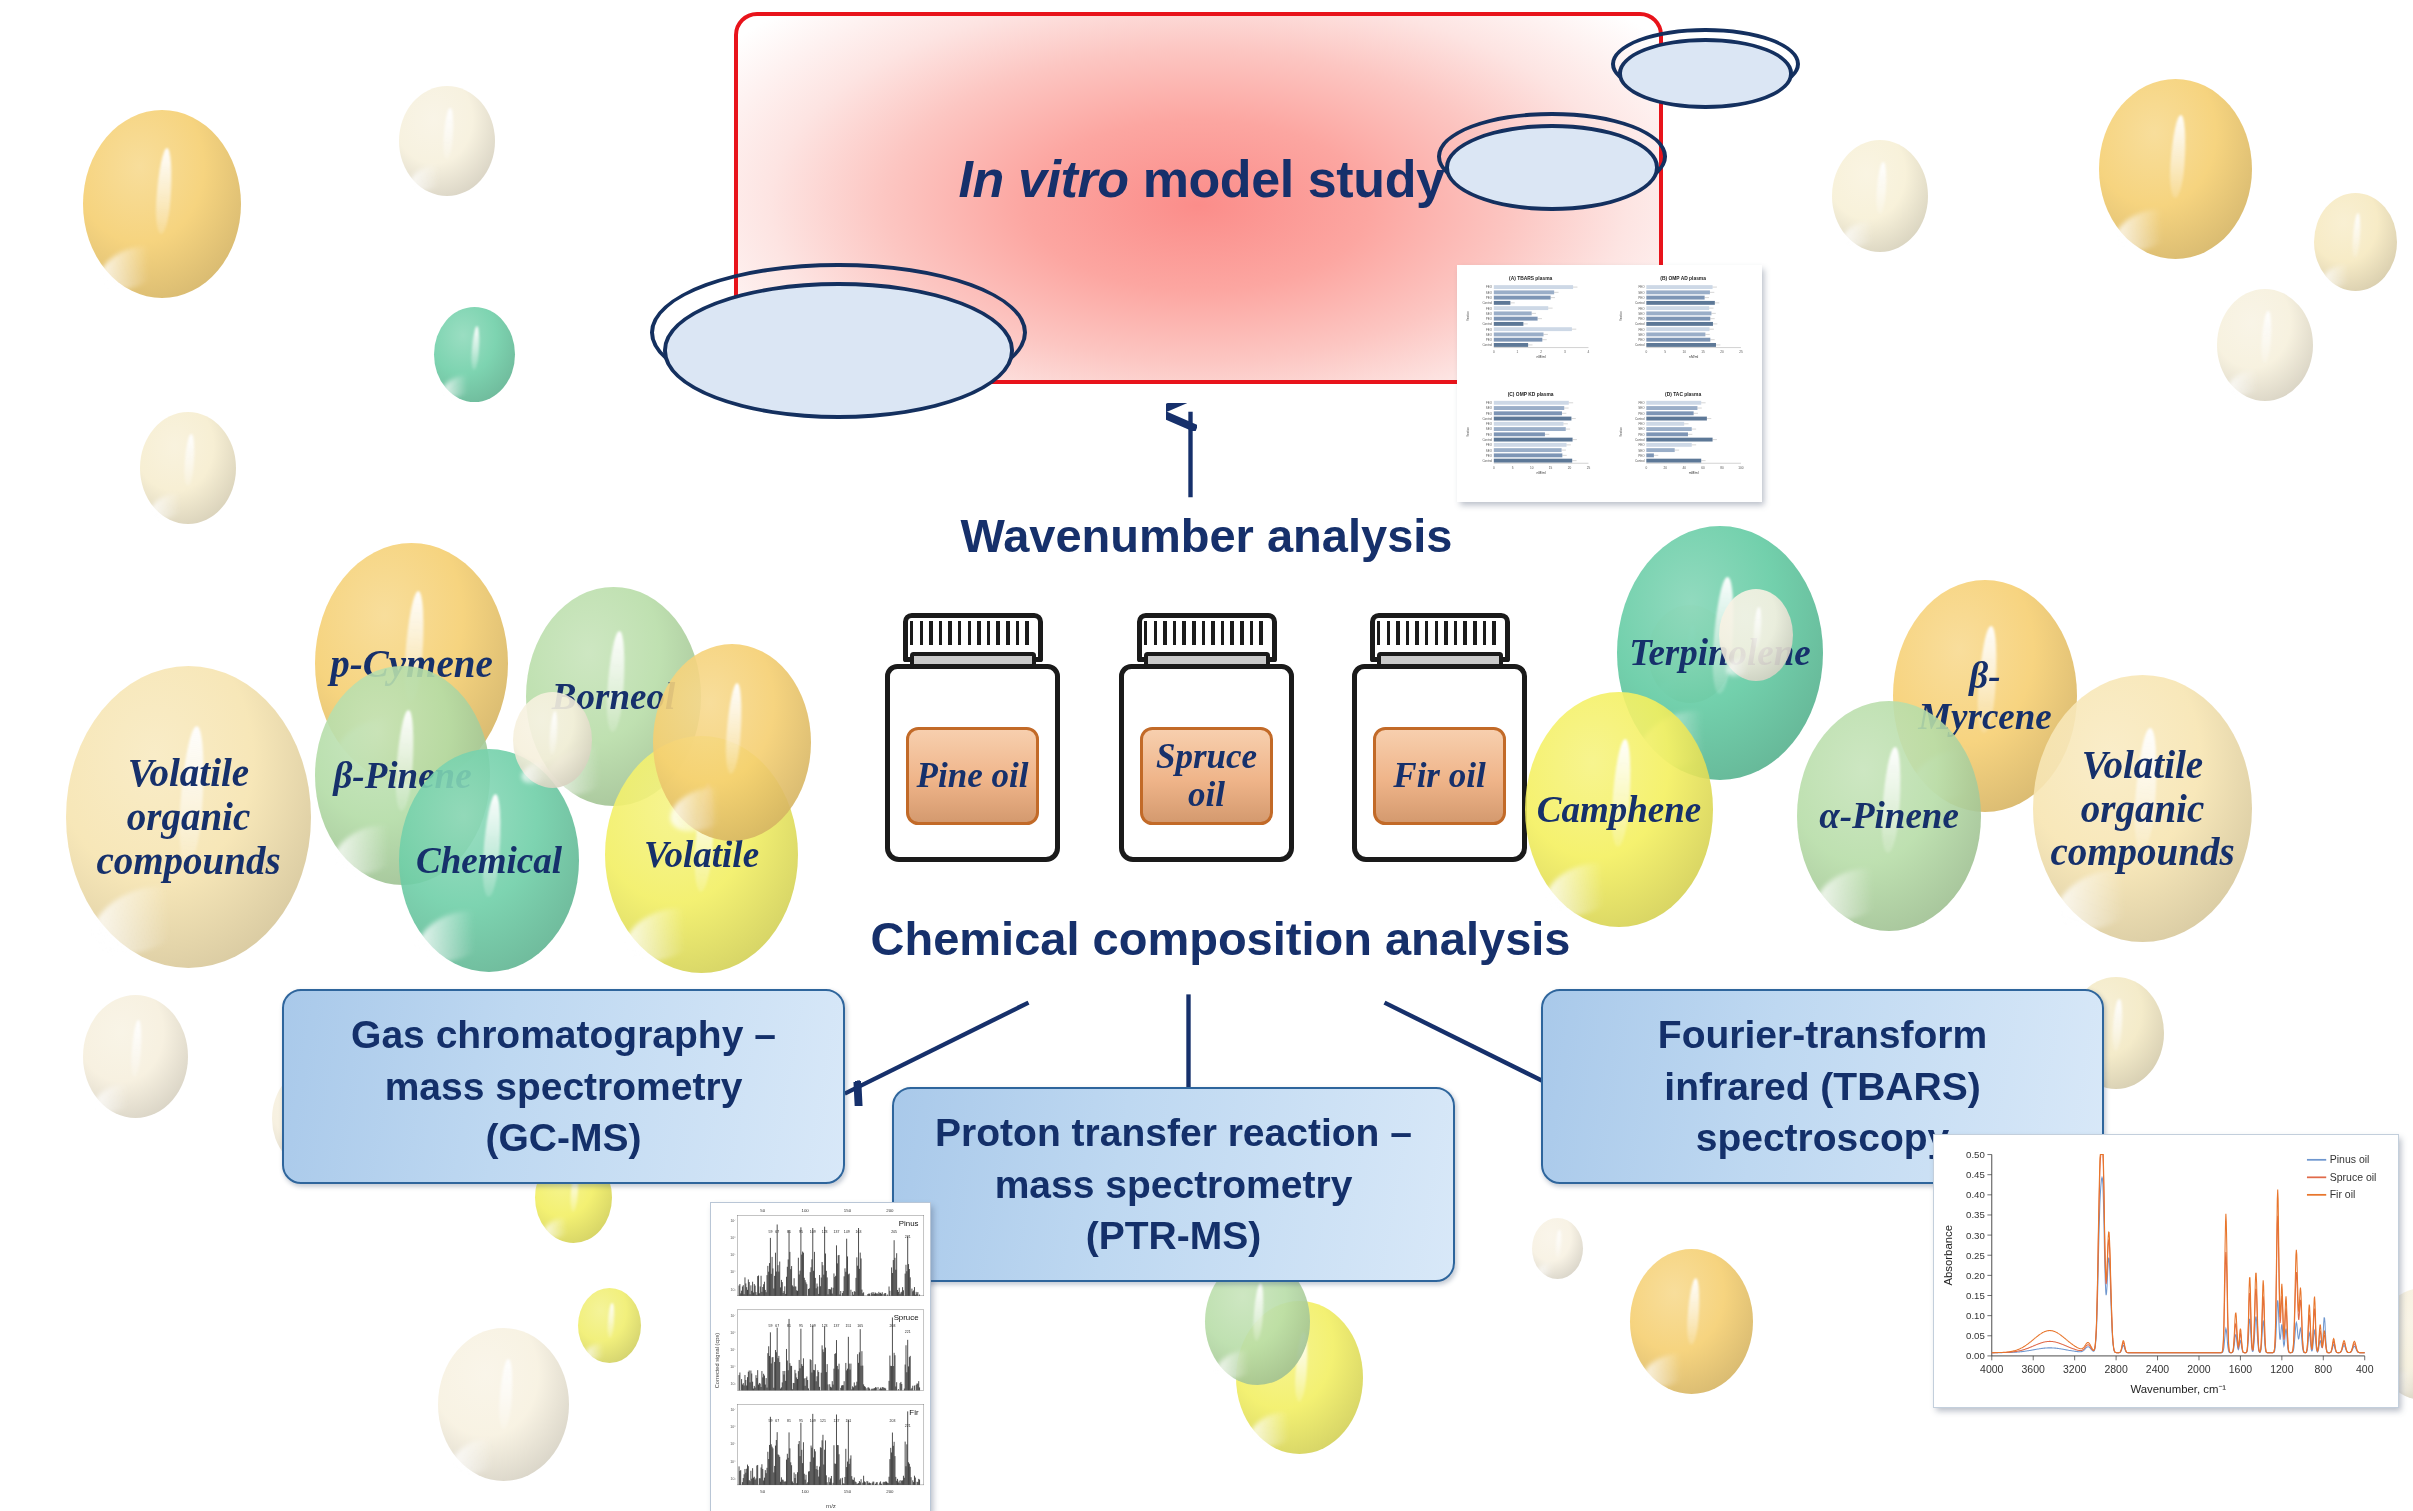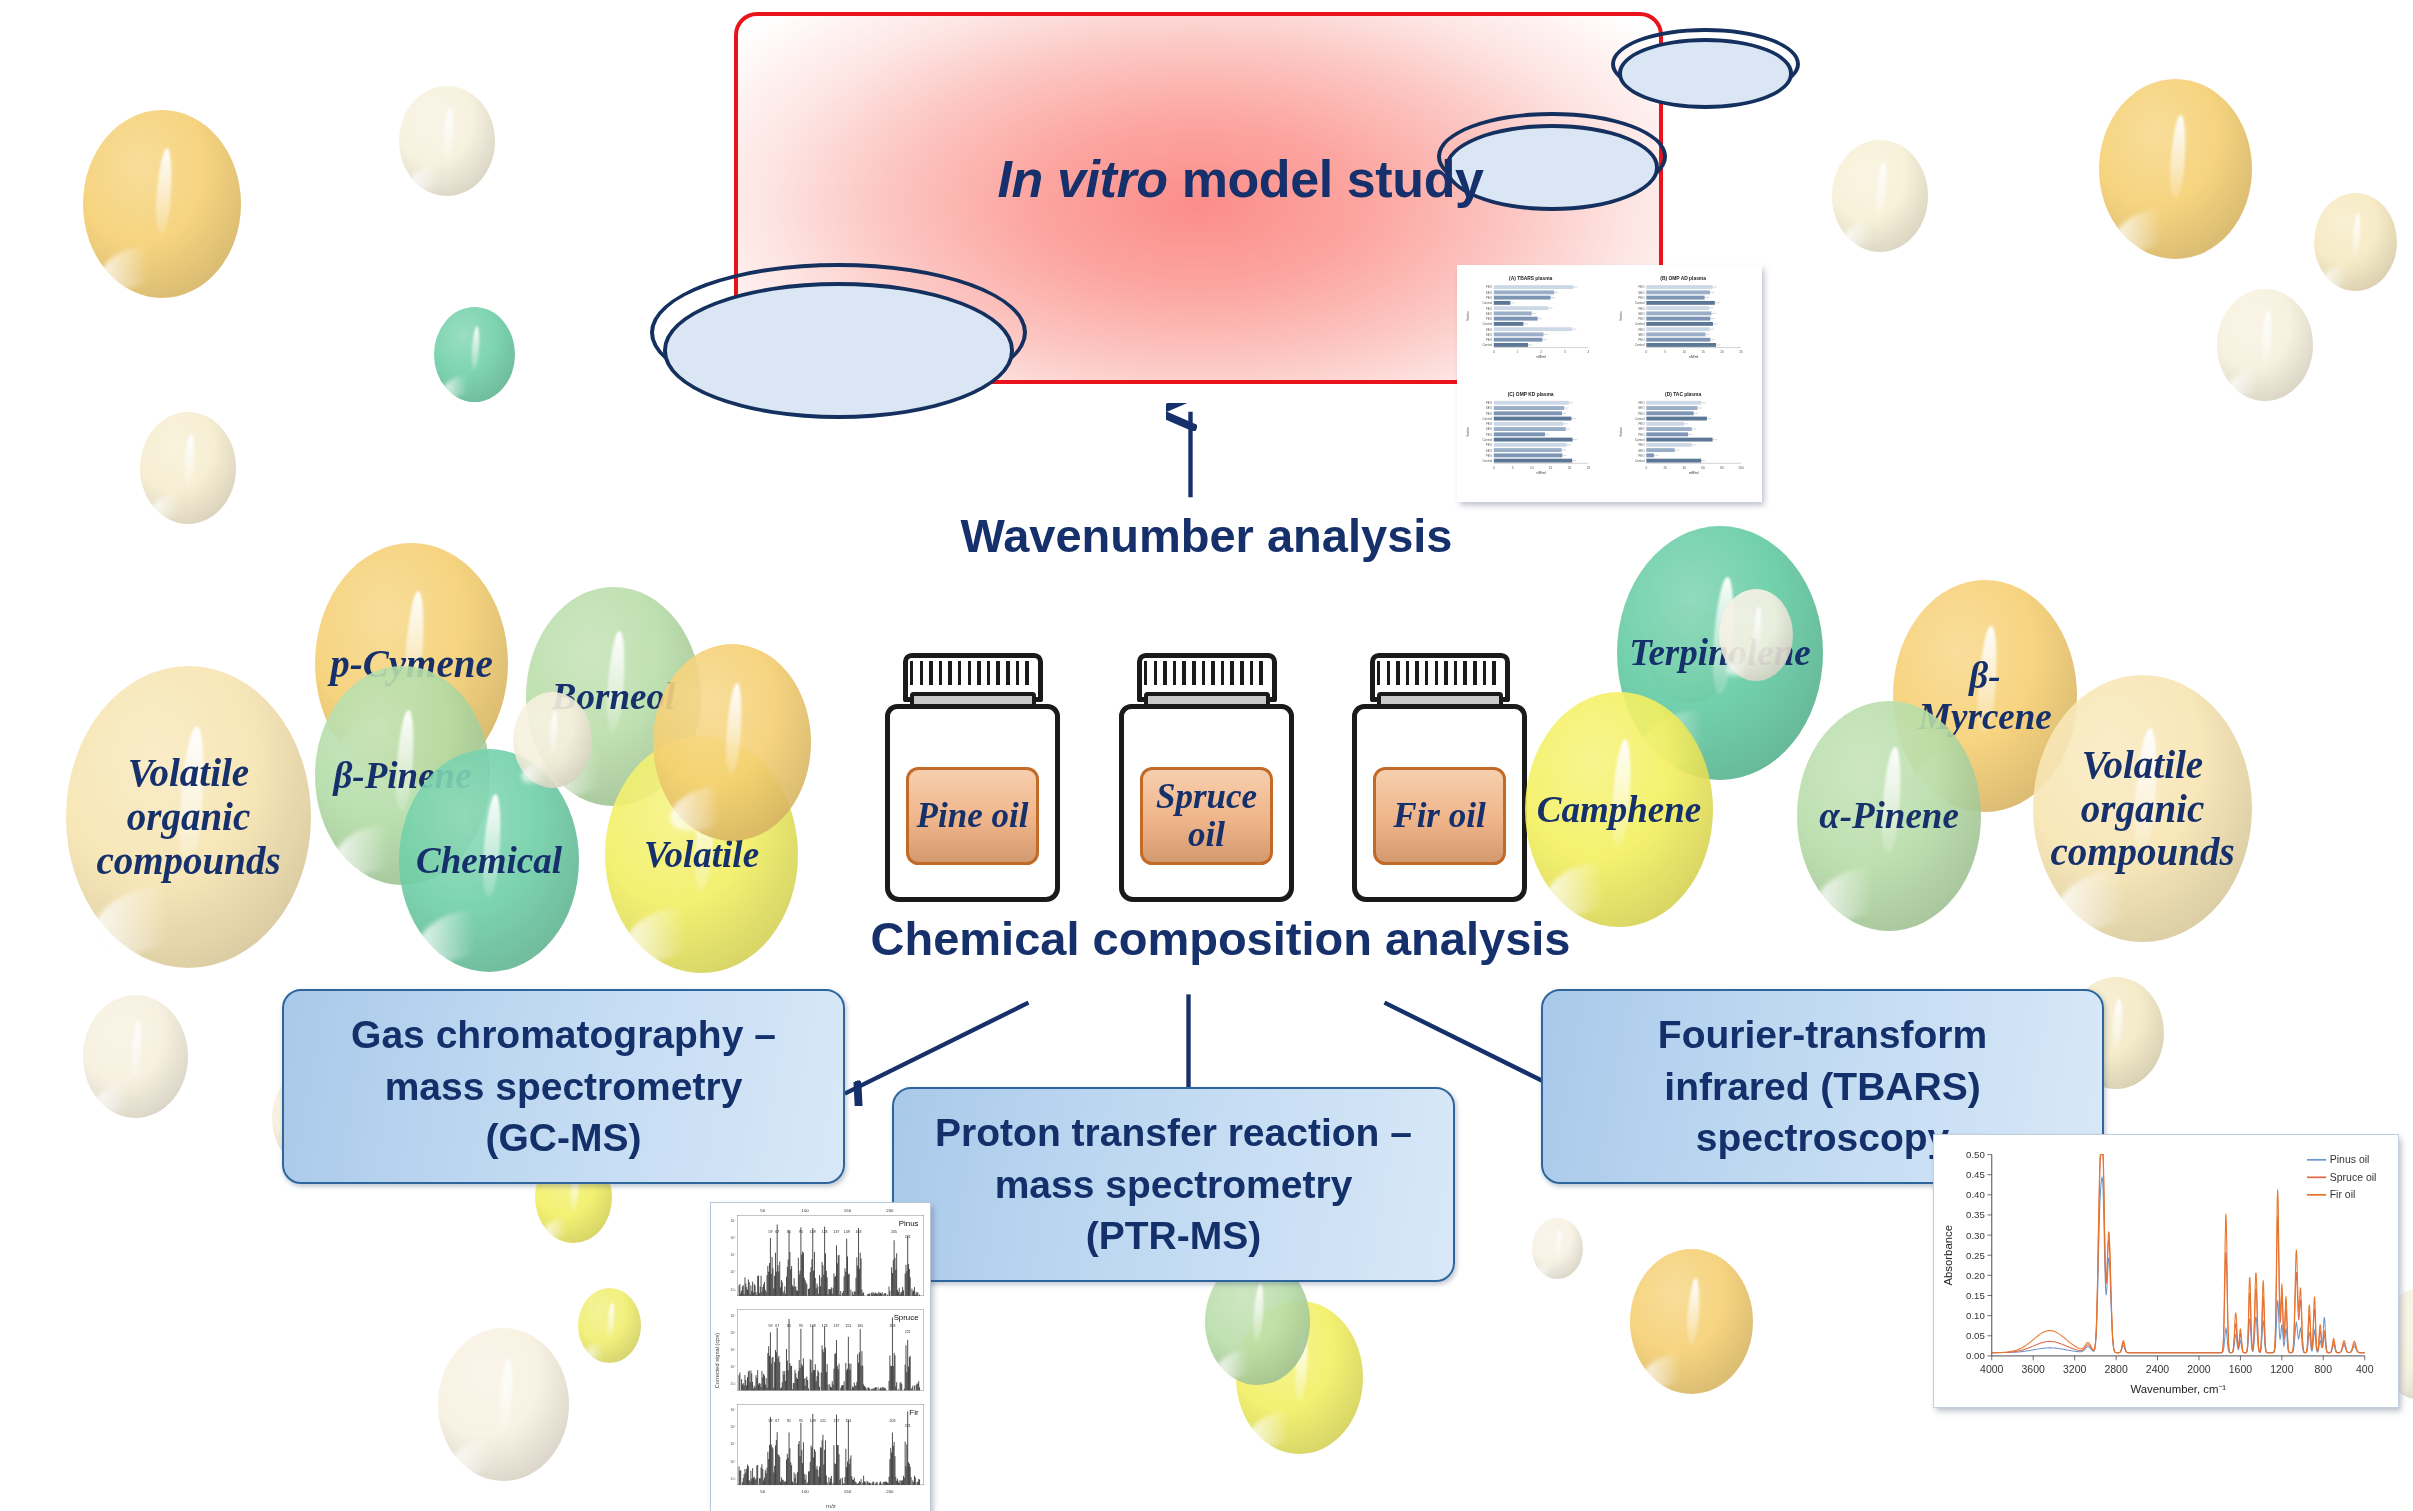--- a/index.html
+++ b/index.html
@@ -23,21 +23,21 @@
      font-family:"Liberation Serif",serif;font-weight:700;font-style:italic;
      line-height:1.12;padding:0 6%;box-sizing:border-box;}
 
   
   #invitro-box{position:absolute;left:734px;top:12.3px;width:929px;height:372px;
      border:4.4px solid #e8131b;border-radius:23px;box-sizing:border-box;
      background:
        radial-gradient(ellipse 62% 78% at 50% 52%,#fb8d8a 0%,#fca6a1 30%,#fcc6c2 55%,#fde4e2 75%,#fff 100%);}
   #invitro-title{position:absolute;left:734px;top:149px;width:935px;
      text-align:center;color:#16306b;font-size:52px;font-weight:700;
-     letter-spacing:-0.4px;white-space:nowrap;padding-left:39px;}
+     letter-spacing:-0.4px;white-space:nowrap;}
   #invitro-title i{font-family:"Liberation Sans",sans-serif;font-style:italic;}
 
   .dish{position:absolute;}
   .dish .lid,.dish .base{position:absolute;border:4.4px solid #14305f;
      border-radius:50%;box-sizing:border-box;}
   .dish .lid{left:0;top:0;width:100%;height:86%;background:transparent;}
   .dish .base{left:3.5%;top:12%;width:93%;height:84%;background:#dbe6f4;}
 
   
   .arrow{position:absolute;pointer-events:none;}
@@ -47,21 +47,21 @@
 
   
   .mbox{position:absolute;box-sizing:border-box;border:2.6px solid #2e659c;
      border-radius:19px;
      background:linear-gradient(100deg,#a9c9ea 0%,#bed8f1 40%,#d8e8f8 100%);
      color:#14306a;font-weight:700;display:flex;align-items:center;
      justify-content:center;text-align:center;line-height:1.33;
      box-shadow:1.8px 2.6px 4.4px rgba(70,90,120,.30);}
 
   
-  .bottle{position:absolute;margin-top:40px;}
+  .bottle{position:absolute;}
   .bottle .body{position:absolute;left:0;top:51px;width:100%;height:198px;
      background:#fff;border:5.3px solid #1a1a1a;border-radius:12.3px 12.3px 14px 14px;
      box-sizing:border-box;}
   .bottle .neck{position:absolute;left:14%;top:39px;width:72%;height:26px;
      background:#c9c9c9;border:4.4px solid #1a1a1a;box-sizing:border-box;
      border-radius:3.5px;}
   .bottle .cap{position:absolute;left:10%;top:0;width:80%;height:49px;
      background:#fff;border:5.3px solid #1a1a1a;border-radius:8.8px 8.8px 2.6px 2.6px;
      box-sizing:border-box;overflow:hidden;}
   .bottle .cap .ridges{position:absolute;left:2.6px;top:2.6px;right:2.6px;bottom:12.3px;

